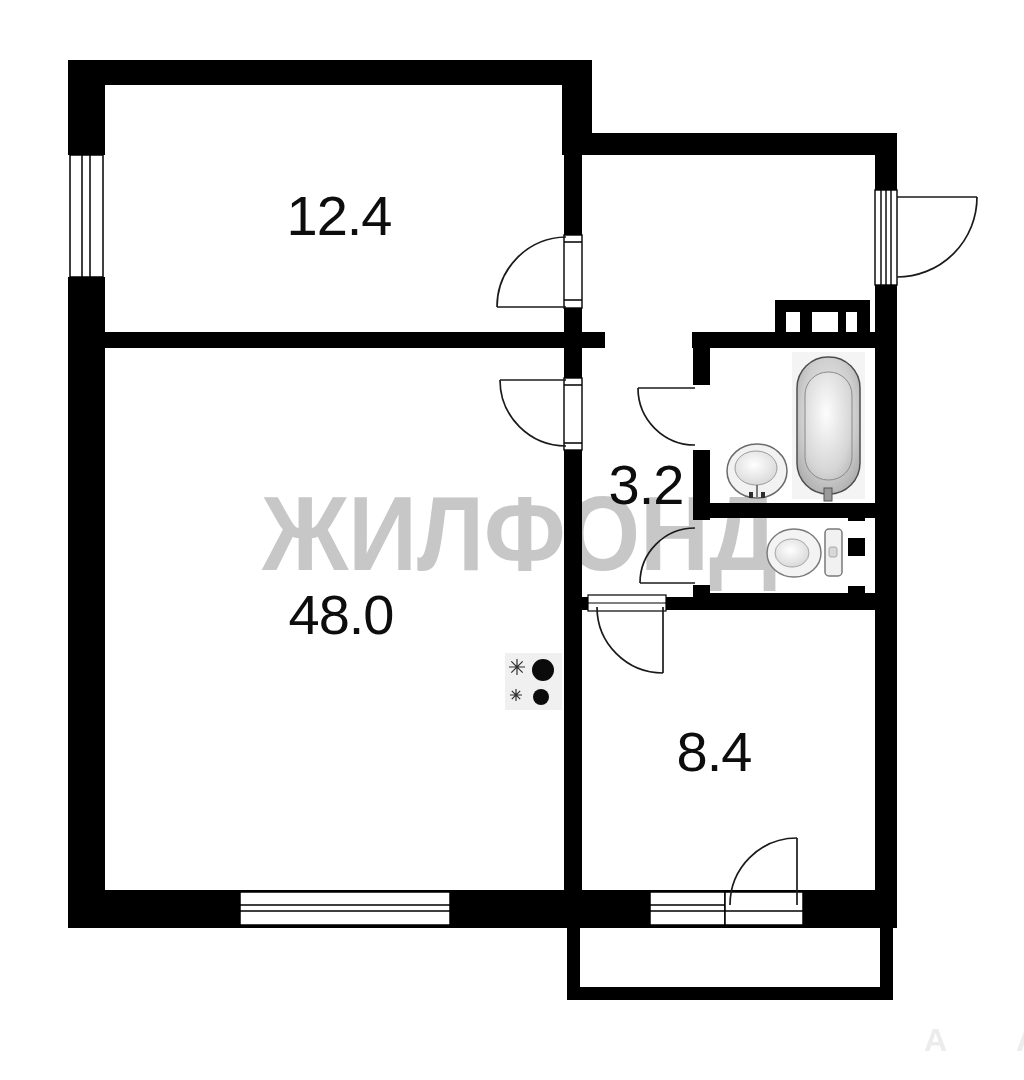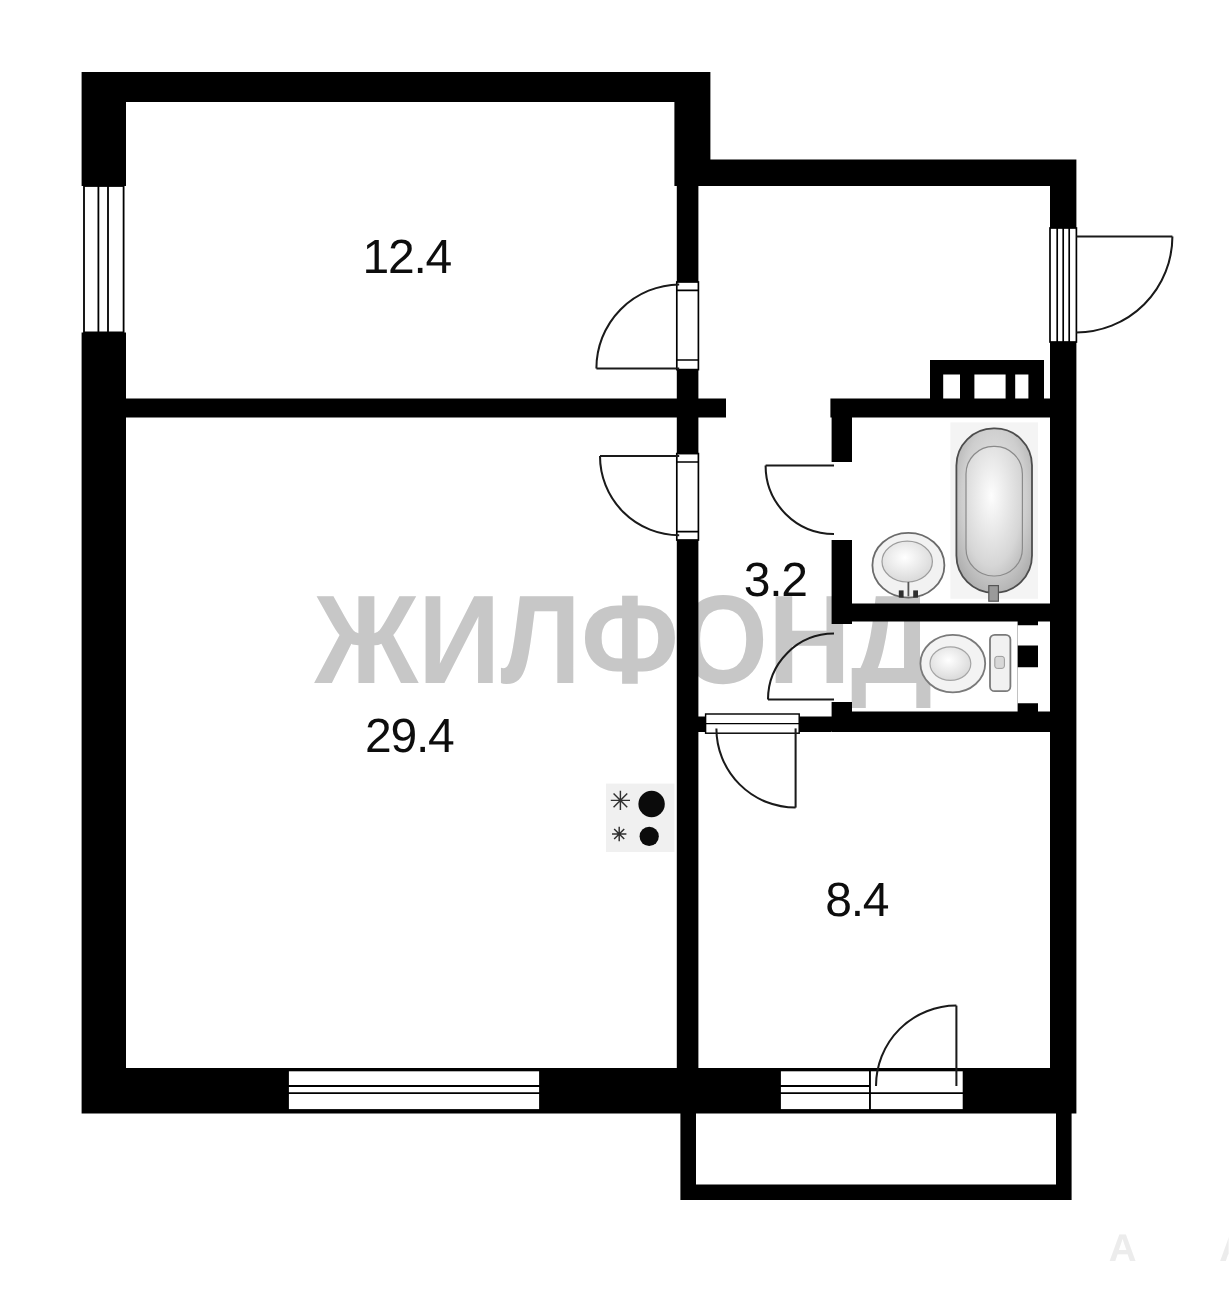--- a/index.html
+++ b/index.html
@@ -1,20 +1,20 @@
 <!DOCTYPE html>
 <html><head>
 <meta charset="utf-8">
 <style>
   html,body{margin:0;padding:0;background:#ffffff;}
   #stage{position:relative;width:1024px;height:1080px;background:#ffffff;overflow:hidden;
          font-family:"Liberation Sans",sans-serif;}
   #plan-svg{position:absolute;left:0;top:0;z-index:2;}
   .room-label{position:absolute;z-index:3;transform:translate(-50%,-50%);
-              font-size:40px;color:#0d0d0d;letter-spacing:-1px;white-space:nowrap;}
+              font-size:56px;color:#0d0d0d;letter-spacing:-1px;white-space:nowrap;}
   #watermark{position:absolute;left:262px;top:481px;z-index:1;
              font-size:105px;font-weight:bold;line-height:1;color:#c7c7c7;
              letter-spacing:0px;transform:scaleX(0.91);transform-origin:left top;
              white-space:nowrap;user-select:none;}
   #watermark-faint{position:absolute;left:924px;top:1022px;z-index:1;
              font-size:32px;font-weight:bold;color:#ececec;letter-spacing:30px;white-space:nowrap;}
 </style>
 </head>
 <body>
 
@@ -165,16 +165,16 @@
       <circle cx="541" cy="697" r="8" fill="#0b0b0b"></circle>
       <g stroke="#2f2f2f" stroke-width="1.2" fill="none">
         <path d="M509,667H525 M517,659V675 M511.3,661.3L522.7,672.7 M511.3,672.7L522.7,661.3"></path>
         <path d="M510,695H522 M516,689V701 M511.8,690.8L520.2,699.2 M511.8,699.2L520.2,690.8"></path>
       </g>
     </g>
   </svg>
 
   <div class="room-label" style="left:339px;top:215px">12.4</div>
   <div class="room-label" style="left:646px;top:484px">3.2</div>
-  <div class="room-label" style="left:341px;top:614px">29.4</div>
+  <div class="room-label" style="left:341px;top:614px">48.0</div>
   <div class="room-label" style="left:714px;top:751px">8.4</div>
 
 </div>
 
 </body></html>

